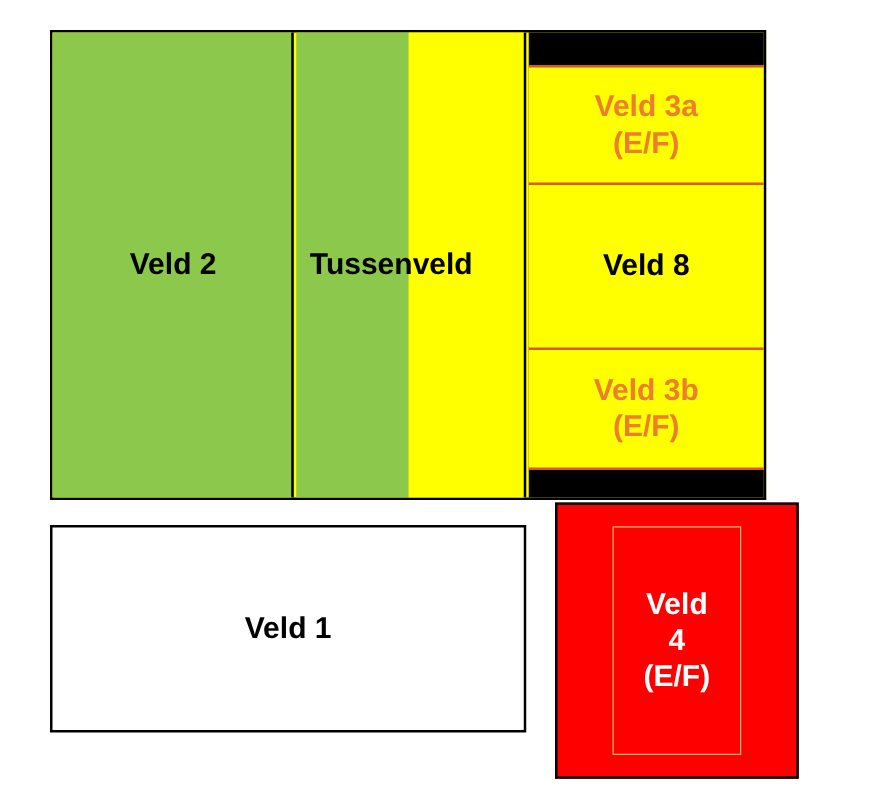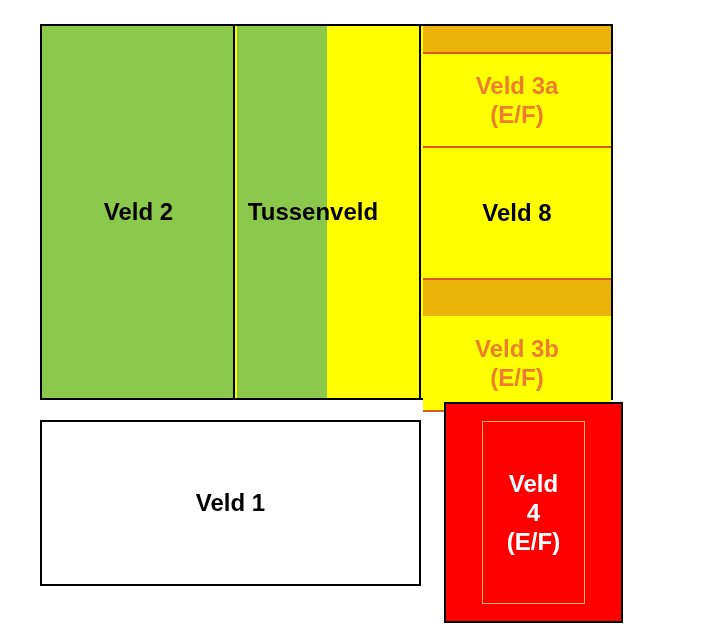--- a/index.html
+++ b/index.html
@@ -64,40 +64,40 @@
     background: #ffff00;
     border-right: 2px solid #000000;
   }
 
   
   #veld3-column {
     left: 381px;
     top: 0px;
     width: 188px;
     height: 100%;
-    background: #eab308;
+    background: #000000;
   }
 
   
   .sub-box {
     position: absolute;
     left: 0px;
     width: 188px;
     box-sizing: border-box;
     border-top: 2px solid #D75A1E;
     border-bottom: 2px solid #D75A1E;
     display: flex;
     flex-direction: column;
     align-items: center;
     justify-content: center;
     background: #ffff00;
   }
   #veld3a-box { top: 26px;  height: 96px; }
   #veld3-box  { top: 122px; height: 132px; border-top: none; }
-  #veld3b-box { top: 254px; height: 96px; border-top: none; margin-top: 36px; }
+  #veld3b-box { top: 254px; height: 96px; border-top: none; }
 
   .lbl {
     font-weight: bold;
     font-size: 24px;
     line-height: 1.22;
     text-align: center;
     white-space: nowrap;
   }
   .lbl-orange { color: #ED7D31; }
   .lbl-black  { color: #000000; }
@@ -130,21 +130,21 @@
     border: 2px solid #000000;
     display: flex;
     align-items: center;
     justify-content: center;
   }
 
   
   #veld4-box {
     left: 444px;
     top: 402px;
-    width: 179px;
+    width: 195px;
     height: 221px;
     background: #FF0000;
     border: 2px solid #000000;
     display: flex;
     align-items: center;
     justify-content: center;
   }
   #veld4-inner {
     width: 103px;
     height: 183px;

